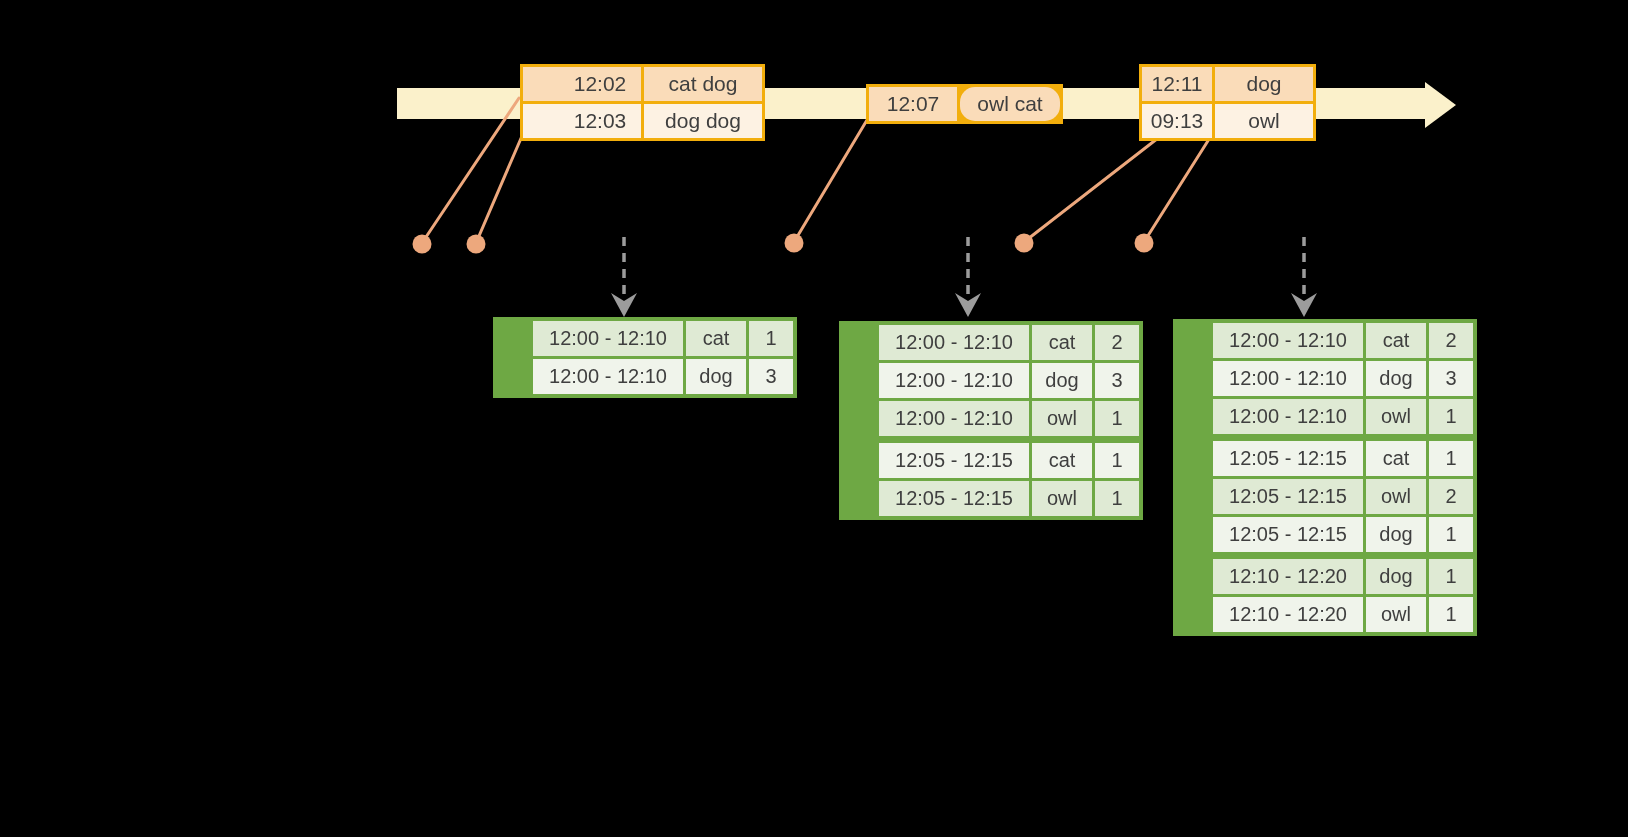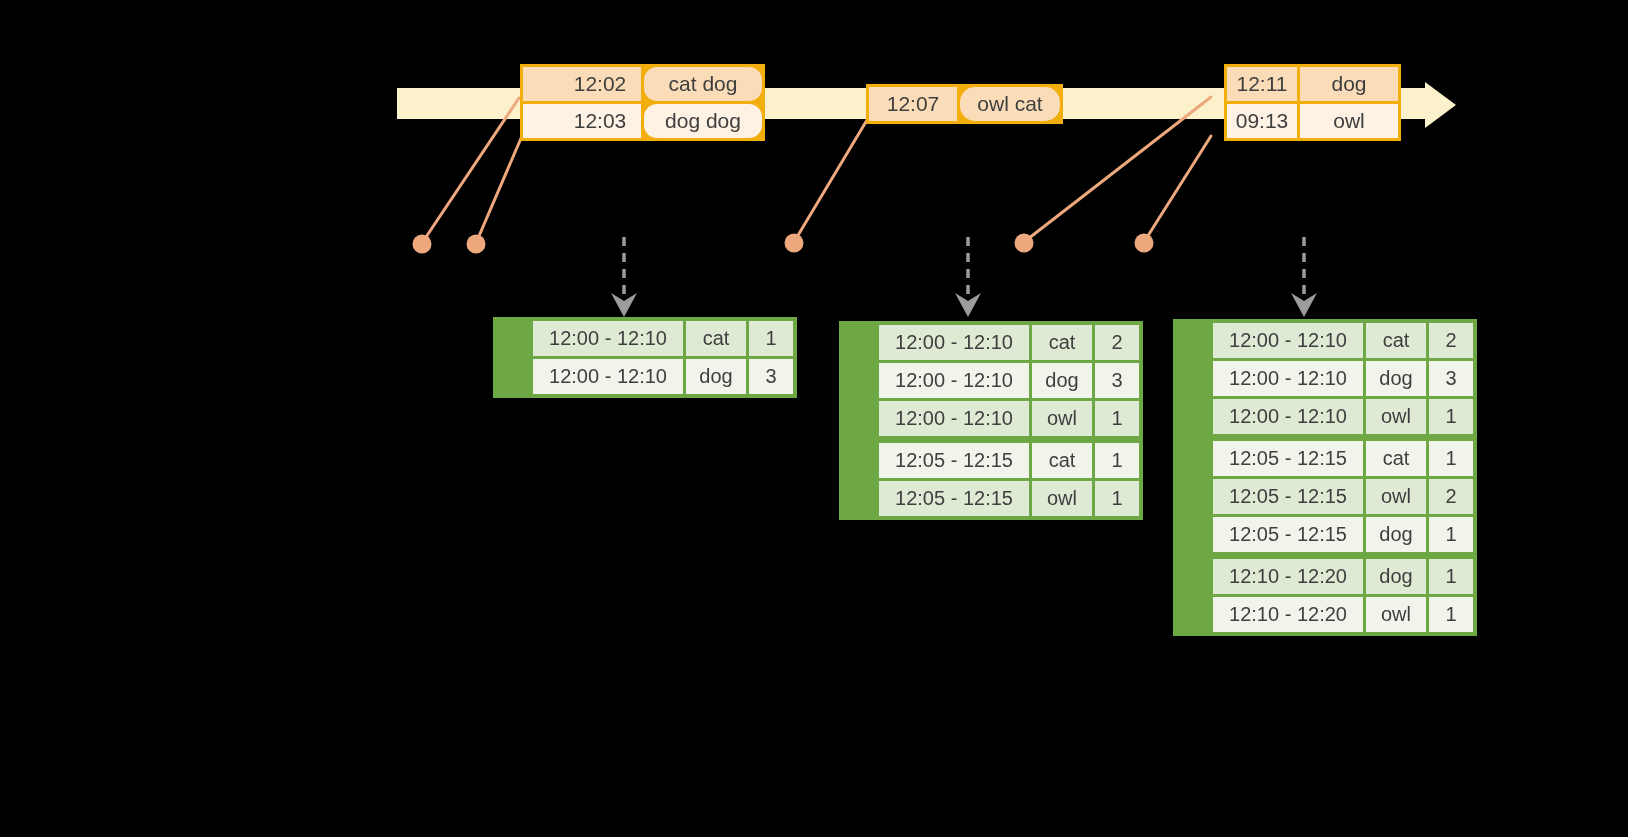--- a/index.html
+++ b/index.html
@@ -17,21 +17,21 @@
   .dash{stroke:var(--gray);stroke-width:3.5;stroke-dasharray:9 7;}
   .dashhead{fill:var(--gray);}
 
   
   .etable{position:absolute;background:var(--gold);padding:3px;display:flex;flex-direction:column;gap:3px;}
   .etable .row{display:flex;gap:3px;height:34px;}
   .etable .cell{display:flex;align-items:center;justify-content:center;
                 font-size:21px;color:var(--ink);}
   .etable .row.dark .cell{background:var(--peach);}
   .etable .row.light .cell{background:var(--cream);}
-  .e1 .c1{width:82px;padding-left:36px;}  .e1 .c2{width:118px;border-radius:13px;}
+  .e1 .c1{width:82px;padding-left:36px;}  .e1 .c2{width:118px;}
   .e2 .c1{width:88px;}  .e2 .c2{width:100px;border-radius:15px;}
   .e3 .c1{width:70px;}  .e3 .c2{width:98px;}
 
   
   .gtable{position:absolute;background:var(--green);padding:4px;display:flex;flex-direction:column;gap:3px;}
   .gtable .row{display:flex;gap:3px;height:35px;padding-left:36px;}
   .gtable .row.gsep{margin-top:4px;}
   .gtable .cell{display:flex;align-items:center;justify-content:center;
                 font-size:20px;color:var(--ink);}
   .gtable .row.dark .cell{background:var(--sage);}
@@ -79,21 +79,21 @@
     </div>
   </div>
 
   <div class="etable e2" style="left:866px;top:84px;">
     <div class="row dark">
       <div class="cell c1">12:07</div>
       <div class="cell c2">owl cat</div>
     </div>
   </div>
 
-  <div class="etable e3" style="left:1224px;top:64px;">
+  <div class="etable e3" style="left:1139px;top:64px;">
     <div class="row dark">
       <div class="cell c1">12:11</div>
       <div class="cell c2">dog</div>
     </div>
     <div class="row light">
       <div class="cell c1">09:13</div>
       <div class="cell c2">owl</div>
     </div>
   </div>
 

